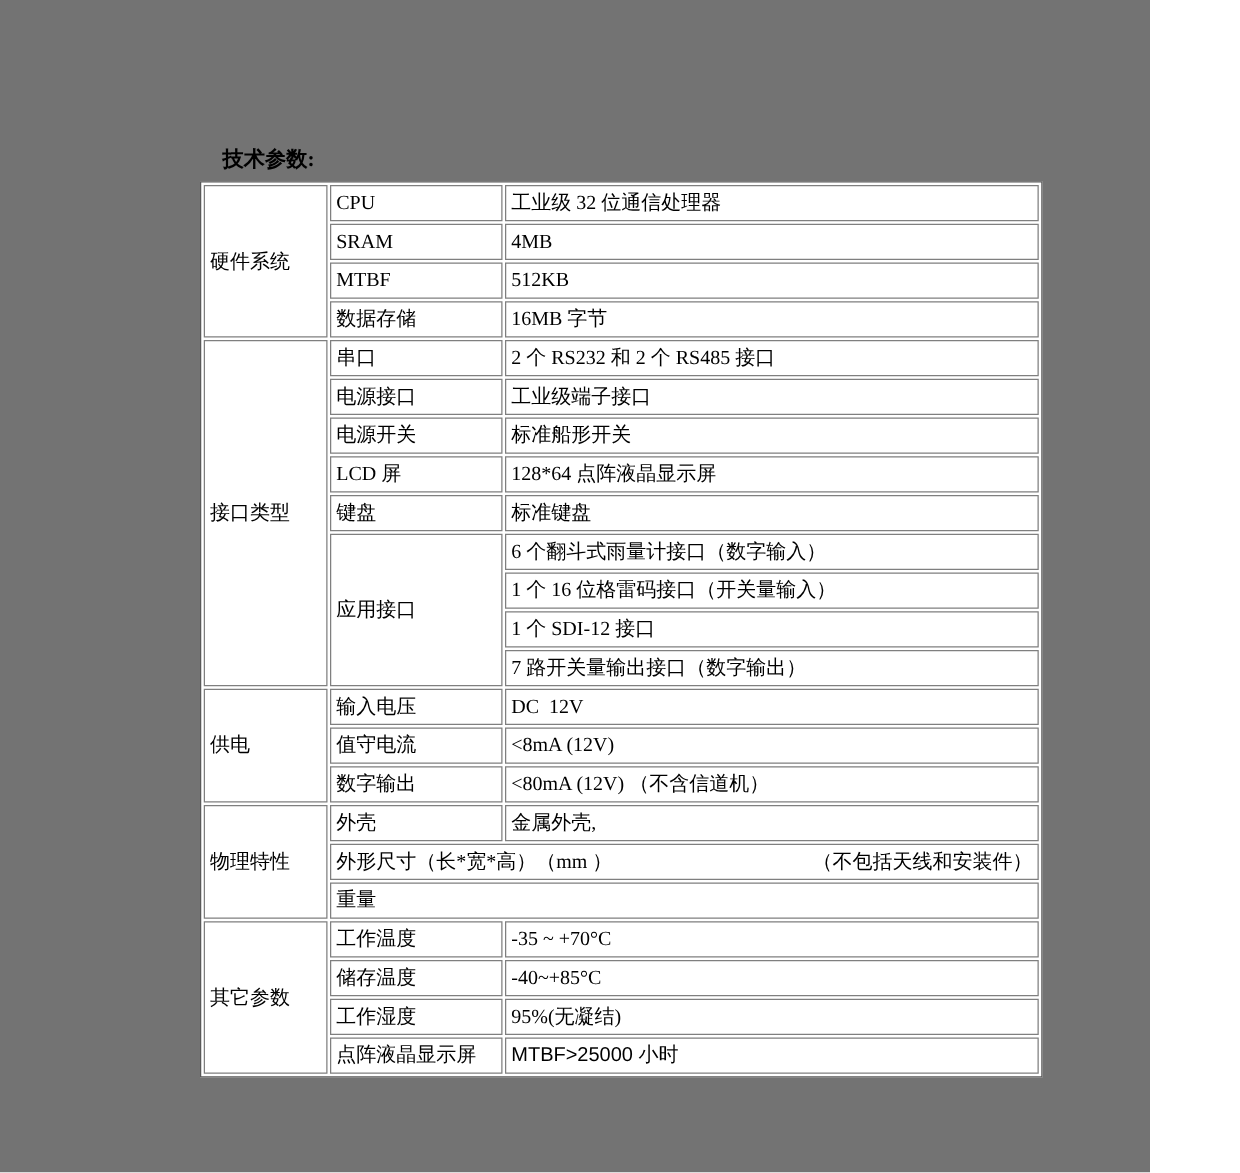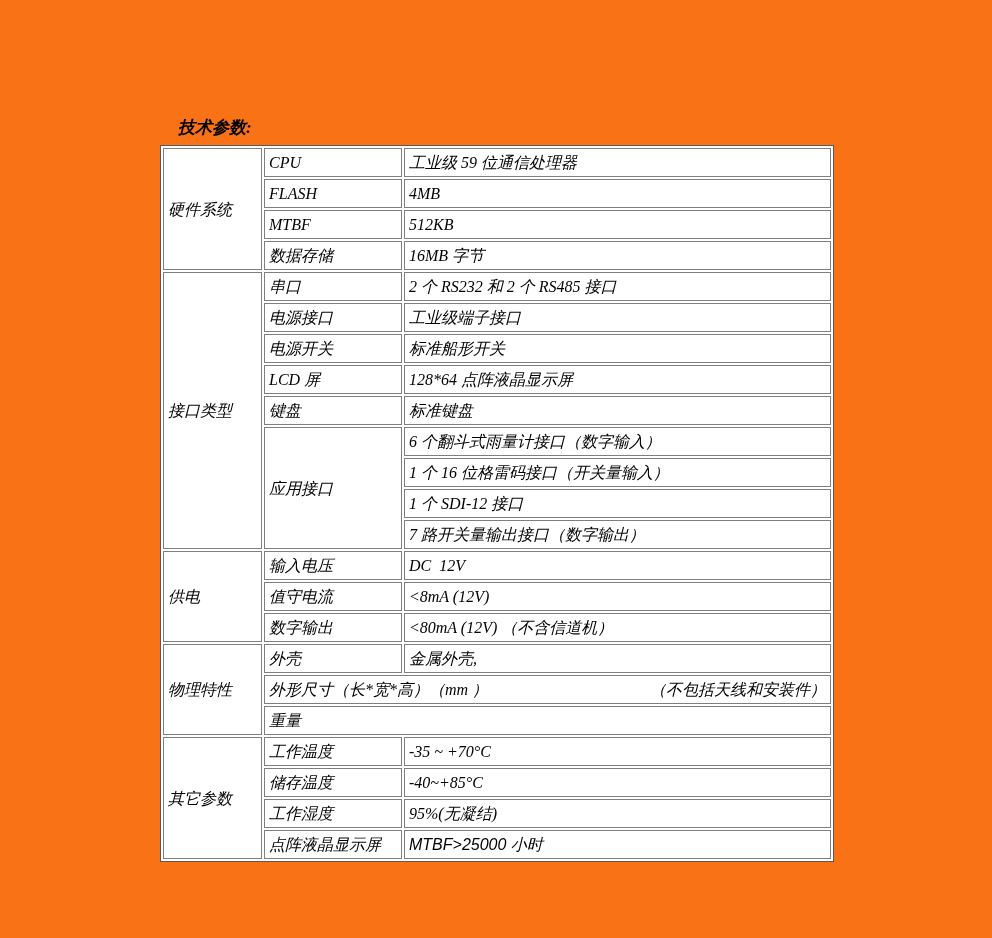--- a/index.html
+++ b/index.html
@@ -4,25 +4,24 @@
 <style>
   html, body {
     margin: 0;
     padding: 0;
     background: #ffffff;
     color: #000000;
     font-family: "Liberation Serif", "DejaVu Serif", serif;
   }
   .page {
     position: relative;
-    width: 992px;
+    width: 920px;
     height: 938px;
-    background: #f97316;
+    background: #737373;
     overflow: hidden;
-    font-style: italic;
   }
   .content {
     position: absolute;
     left: 160px;
     top: 118px;
     width: 676px;
   }
   .doc-title {
     font-size: 17px;
     font-weight: bold;
@@ -66,24 +65,24 @@
       <colgroup>
           <col class="c1">
           <col class="c2">
           <col class="c3">
         </colgroup>
       <tbody>
 
         <tr>
           <td class="cat" rowspan="4">硬件系统</td>
           <td>CPU</td>
-          <td>工业级 59 位通信处理器</td>
+          <td>工业级 32 位通信处理器</td>
         </tr>
         <tr>
-          <td>FLASH</td>
+          <td>SRAM</td>
           <td>4MB</td>
         </tr>
         <tr>
           <td>MTBF</td>
           <td>512KB</td>
         </tr>
         <tr>
           <td>数据存储</td>
           <td>16MB 字节</td>
         </tr>

